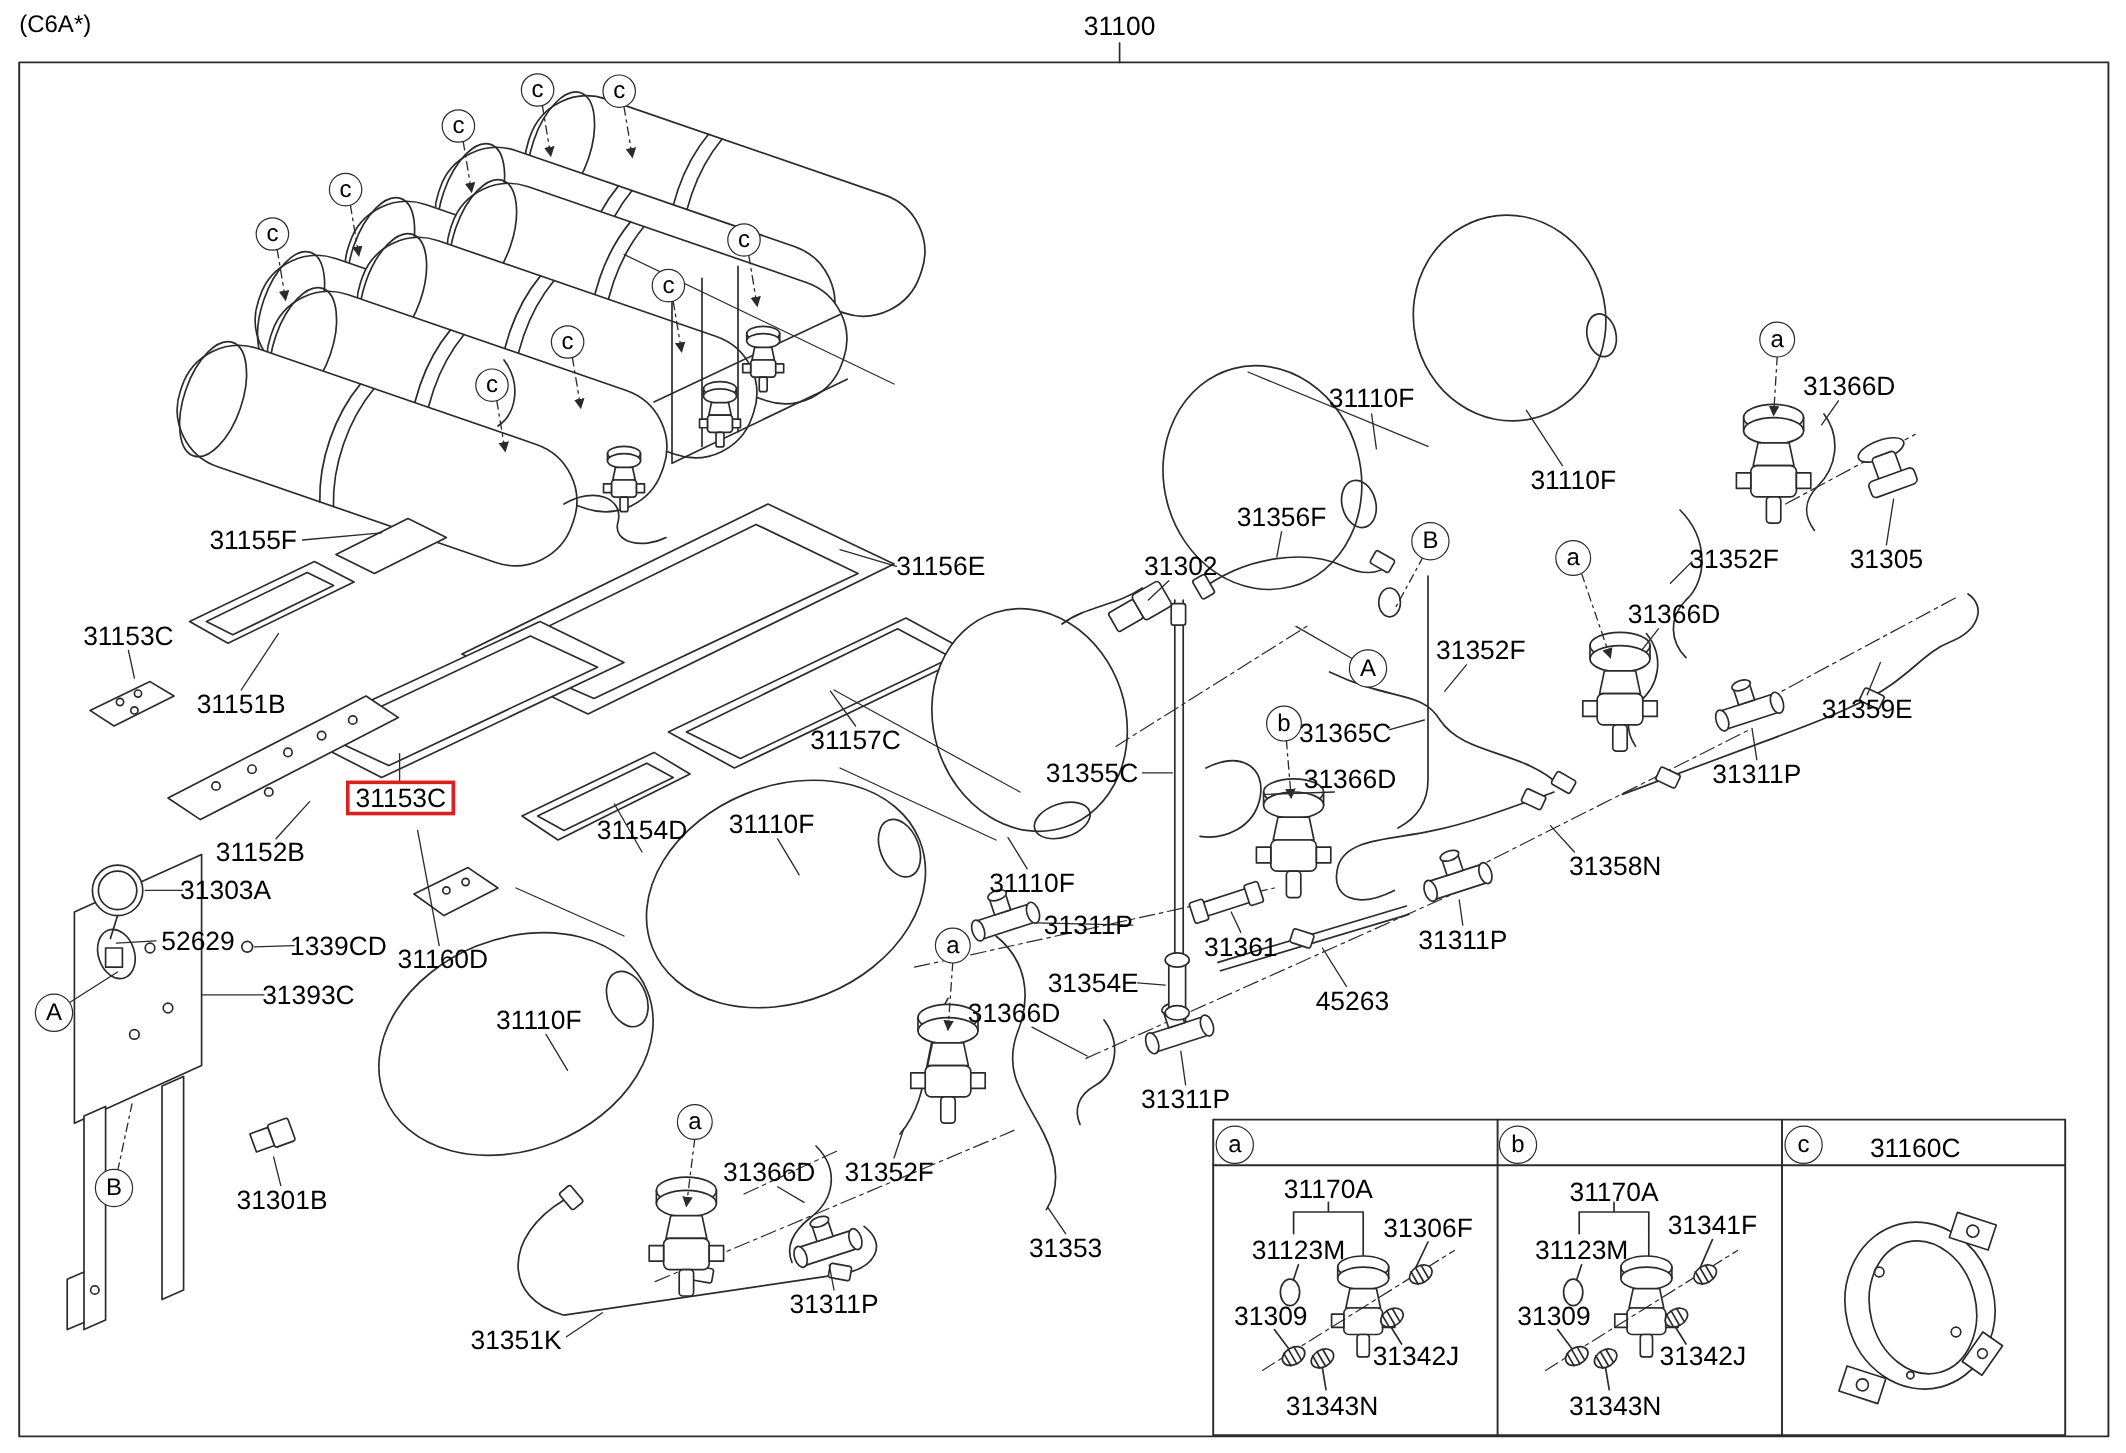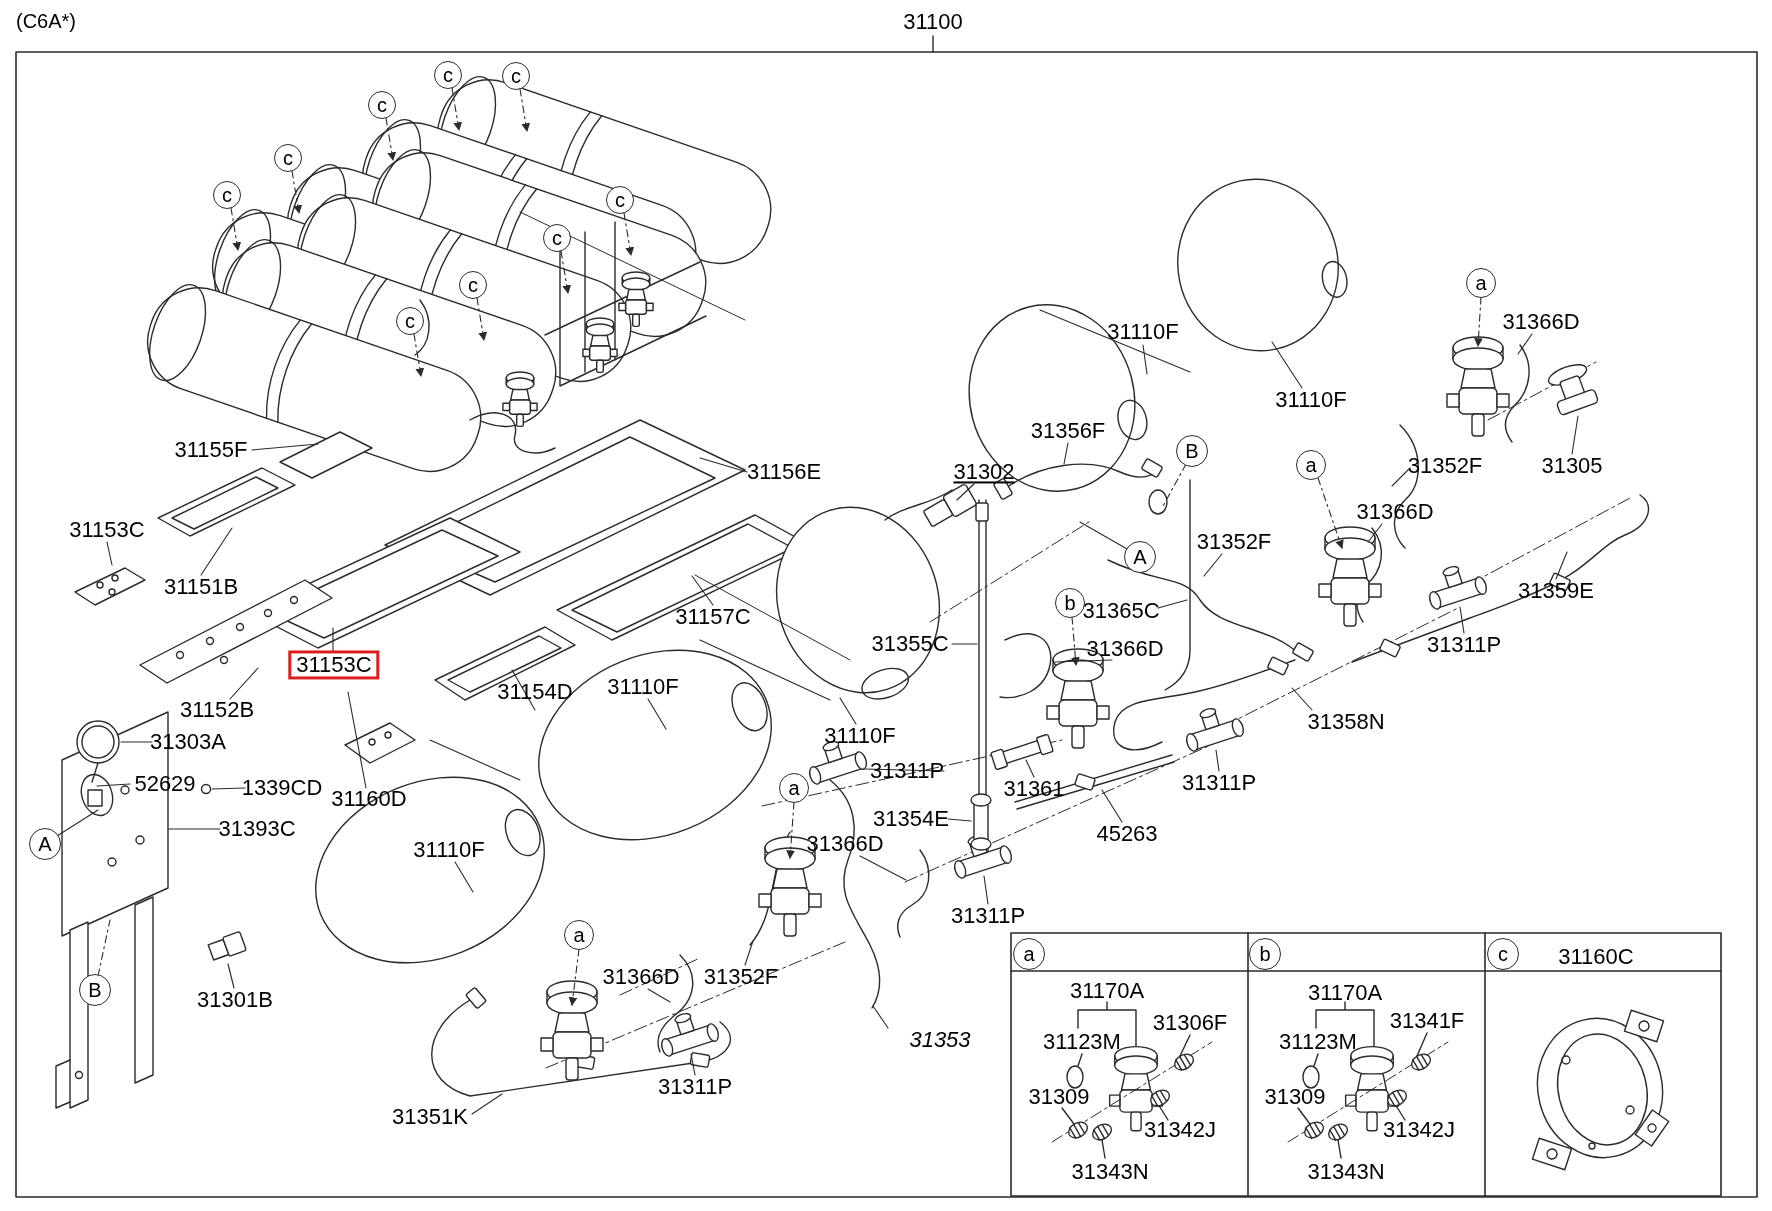--- a/index.html
+++ b/index.html
@@ -406,25 +406,25 @@
       <div class="part-label" style="left: 1234px; top: 542px;">31352F</div>
       <div class="part-label" style="left: 1445px; top: 466px;">31352F</div>
       <div class="part-label" style="left: 907px; top: 771px;">31311P</div>
       <div class="part-label" style="left: 988px; top: 916px;">31311P</div>
       <div class="part-label" style="left: 1219px; top: 783px;">31311P</div>
       <div class="part-label" style="left: 1464px; top: 645px;">31311P</div>
       <div class="part-label" style="left: 695px; top: 1087px;">31311P</div>
       <div class="part-label" style="left: 1034px; top: 789px;">31361</div>
       <div class="part-label" style="left: 911px; top: 819px;">31354E</div>
       <div class="part-label" style="left: 1127px; top: 834px;">45263</div>
-      <div class="part-label" style="left: 940px; top: 1040px; font-style: italic;">31353</div>
+      <div class="part-label" style="left: 888px; top: 1040px;">31353</div>
       <div class="part-label" style="left: 430px; top: 1117px;">31351K</div>
       <div class="part-label" style="left: 910px; top: 644px;">31355C</div>
       <div class="part-label" style="left: 1121px; top: 611px;">31365C</div>
-      <div class="part-label" style="left: 984px; top: 472px; text-decoration: underline;">31302</div>
+      <div class="part-label" style="left: 984px; top: 472px;">31302</div>
       <div class="part-label" style="left: 1068px; top: 431px;">31356F</div>
       <div class="part-label" style="left: 1556px; top: 591px;">31359E</div>
       <div class="part-label" style="left: 1320px; top: 722px; margin-left: 26px;">31358N</div>
       <div class="part-label" style="left: 1572px; top: 466px;">31305</div>
       <div class="part-label" style="left: 1596px; top: 957px; text-align: center;">31160C</div>
       <div class="part-label" style="left: 1107px; top: 991px;">31170A</div>
       <div class="part-label" style="left: 1082px; top: 1042px;">31123M</div>
       <div class="part-label" style="left: 1190px; top: 1023px;">31306F</div>
       <div class="part-label" style="left: 1059px; top: 1097px;">31309</div>
       <div class="part-label" style="left: 1180px; top: 1130px;">31342J</div>

